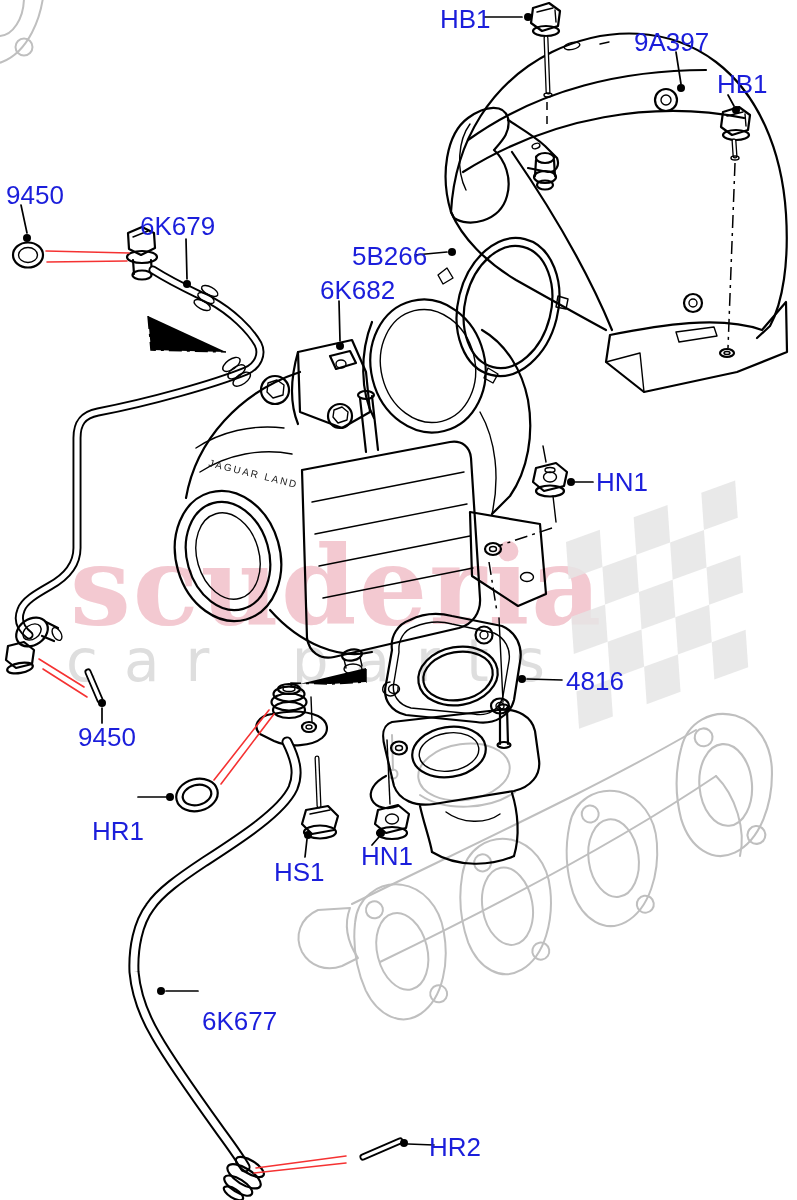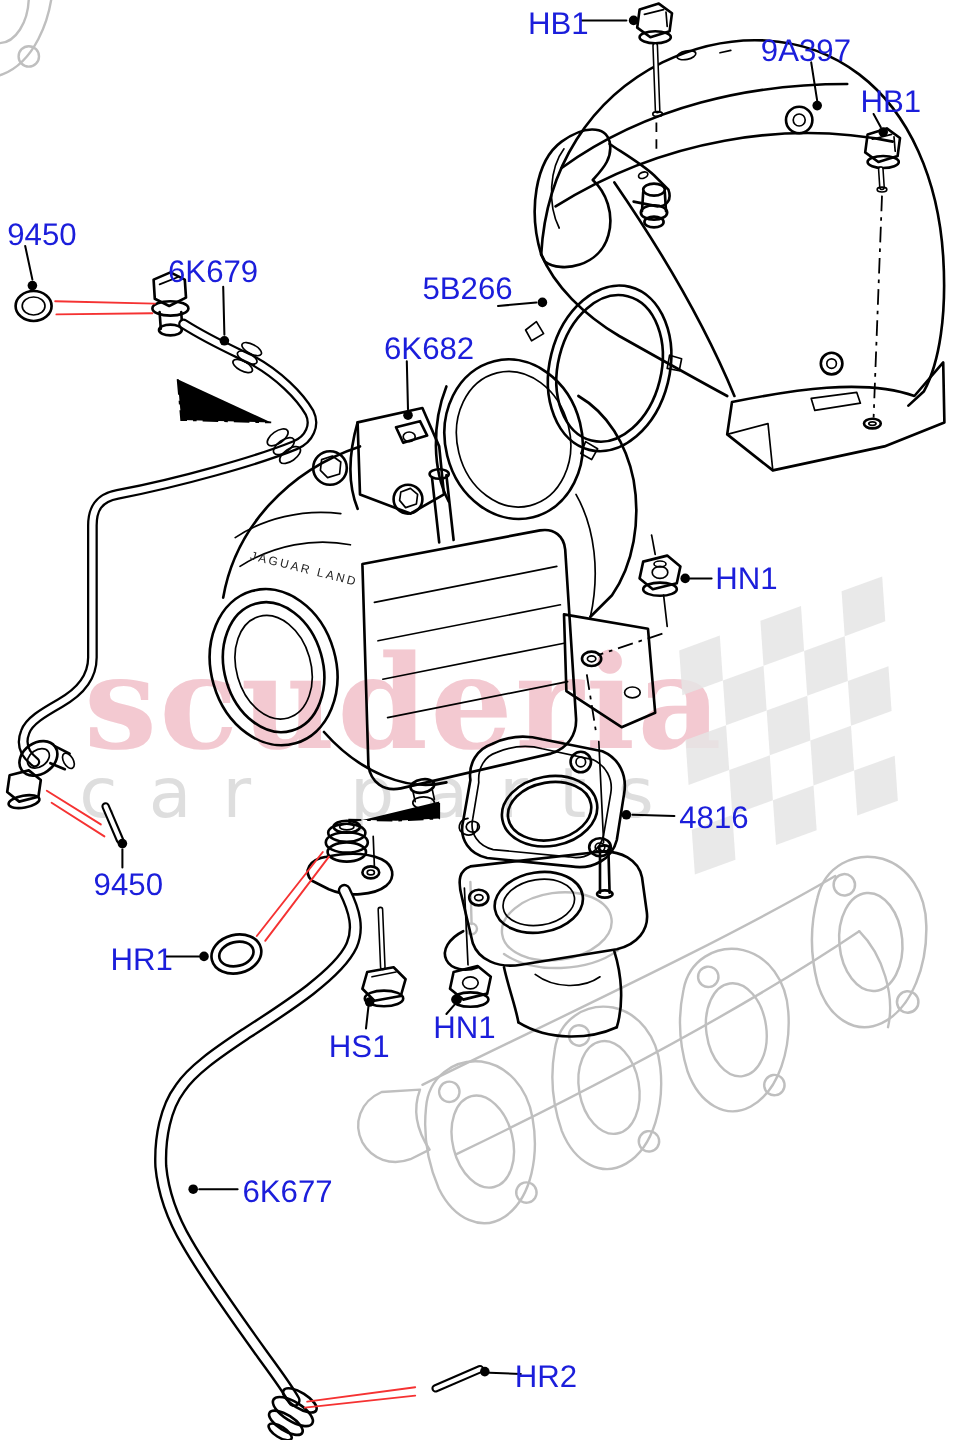--- a/index.html
+++ b/index.html
@@ -354,23 +354,23 @@
       <line class="s ldr" x1="408" y1="1144" x2="434" y2="1145"></line>
         <circle class="dot" cx="404" cy="1143" r="4"></circle>
     </g>
   </svg>
 
   <div class="lbl" style="left:440px;top:6px">HB1</div>
   <div class="lbl" style="left:634px;top:29px">9A397</div>
   <div class="lbl" style="left:717px;top:71px">HB1</div>
   <div class="lbl" style="left:6px;top:182px">9450</div>
   <div class="lbl" style="left:140px;top:213px">6K679</div>
-  <div class="lbl" style="left:352px;top:227px">5B266</div>
+  <div class="lbl" style="left:352px;top:243px">5B266</div>
   <div class="lbl" style="left:320px;top:277px">6K682</div>
   <div class="lbl" style="left:596px;top:469px">HN1</div>
   <div class="lbl" style="left:566px;top:668px">4816</div>
   <div class="lbl" style="left:78px;top:724px">9450</div>
-  <div class="lbl" style="left:92px;top:786px">HR1</div>
+  <div class="lbl" style="left:92px;top:818px">HR1</div>
   <div class="lbl" style="left:274px;top:859px">HS1</div>
   <div class="lbl" style="left:361px;top:843px">HN1</div>
-  <div class="lbl" style="left:202px;top:980px">6K677</div>
+  <div class="lbl" style="left:202px;top:1008px">6K677</div>
   <div class="lbl" style="left:429px;top:1134px">HR2</div>
 </div>
 
 </body></html>

